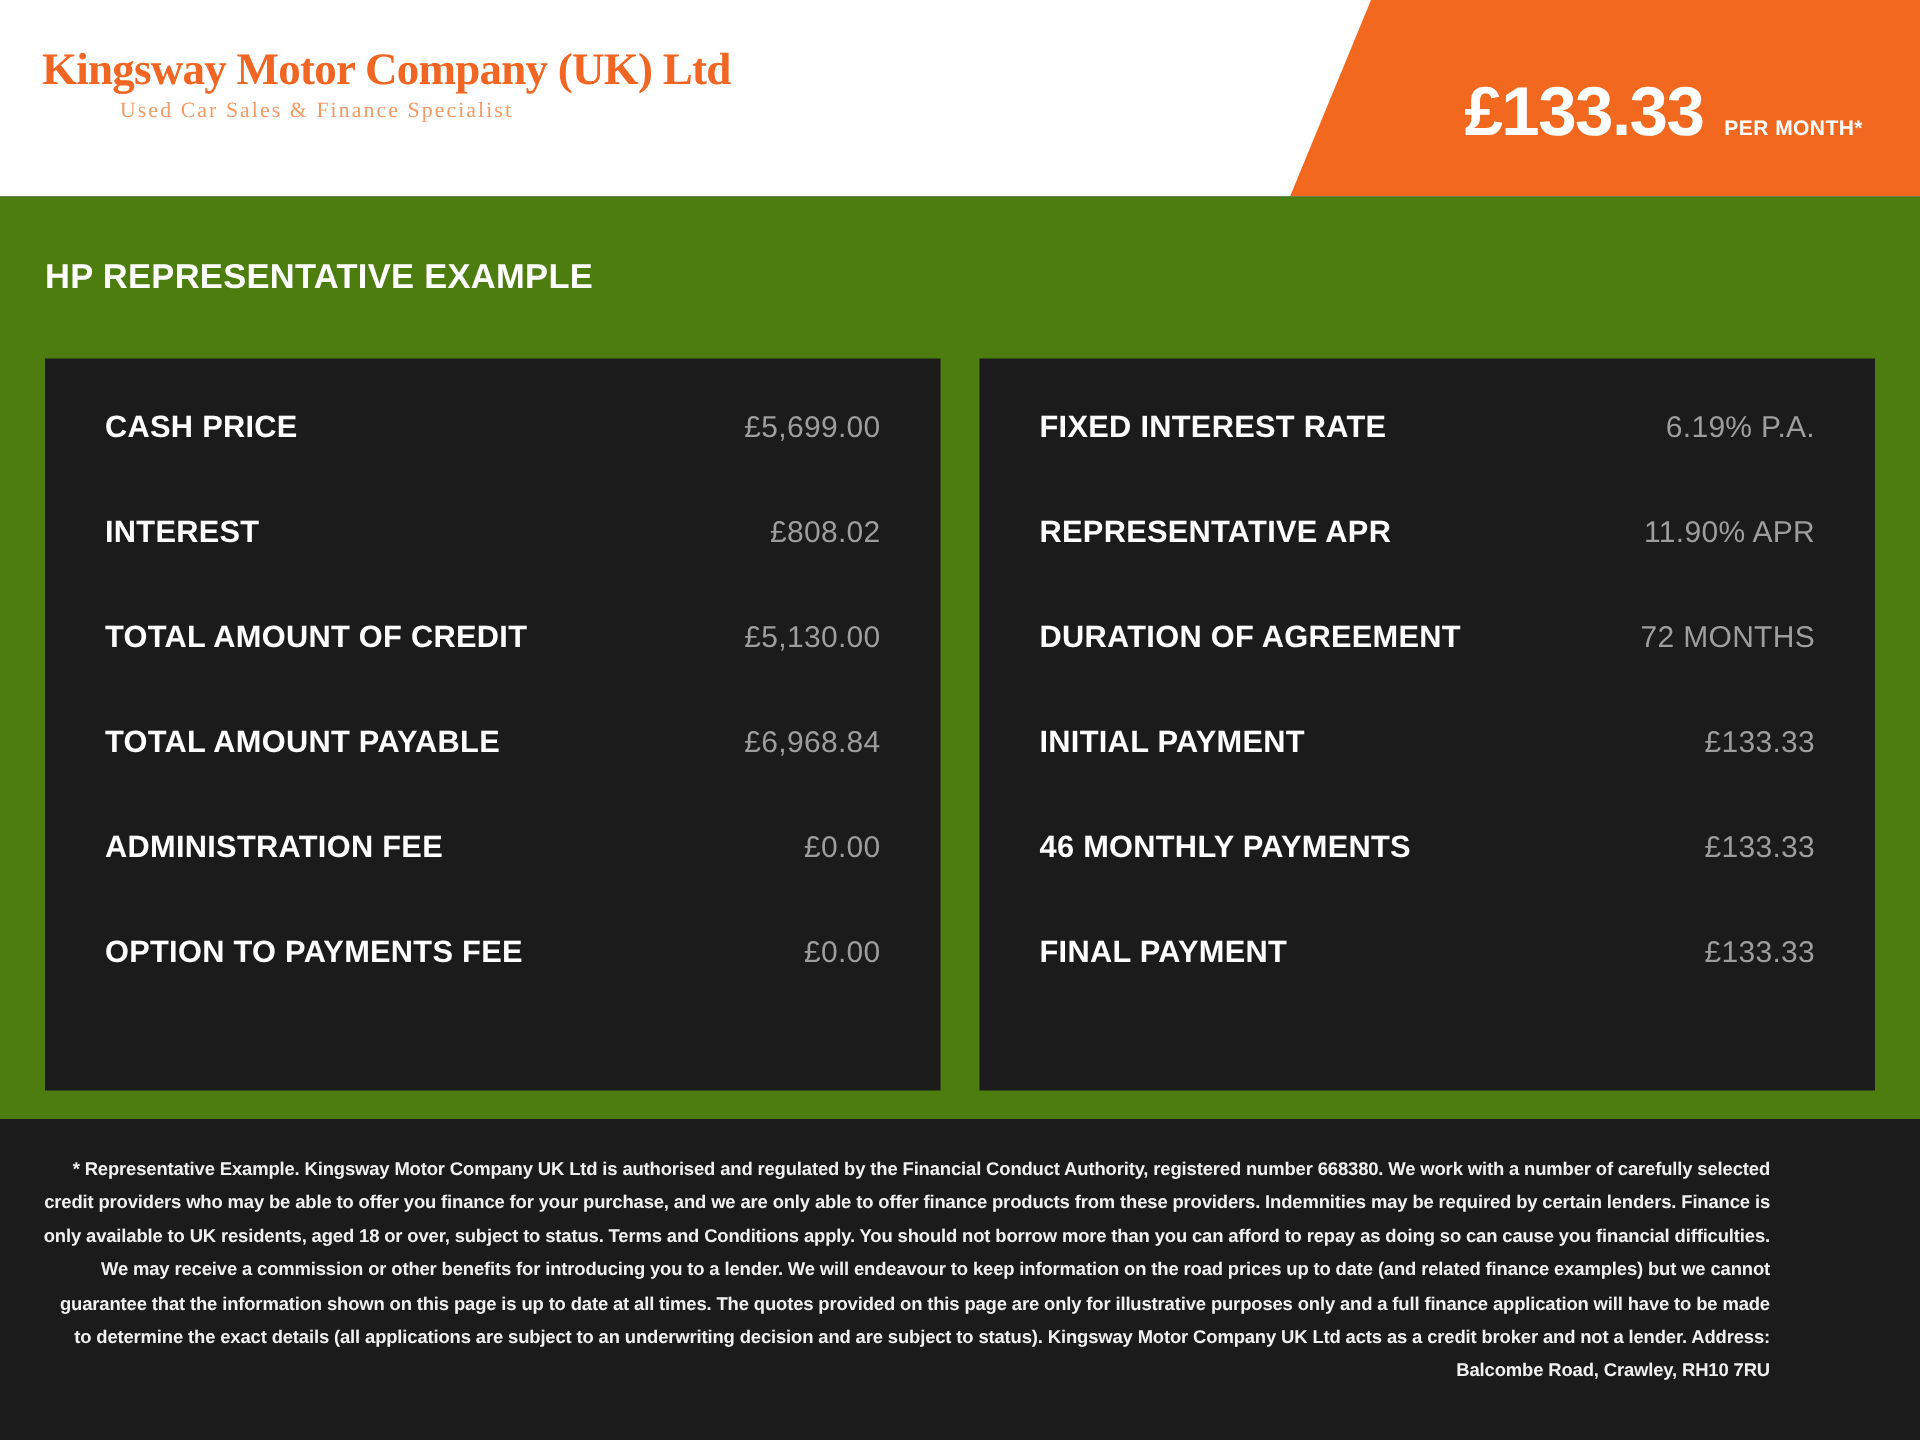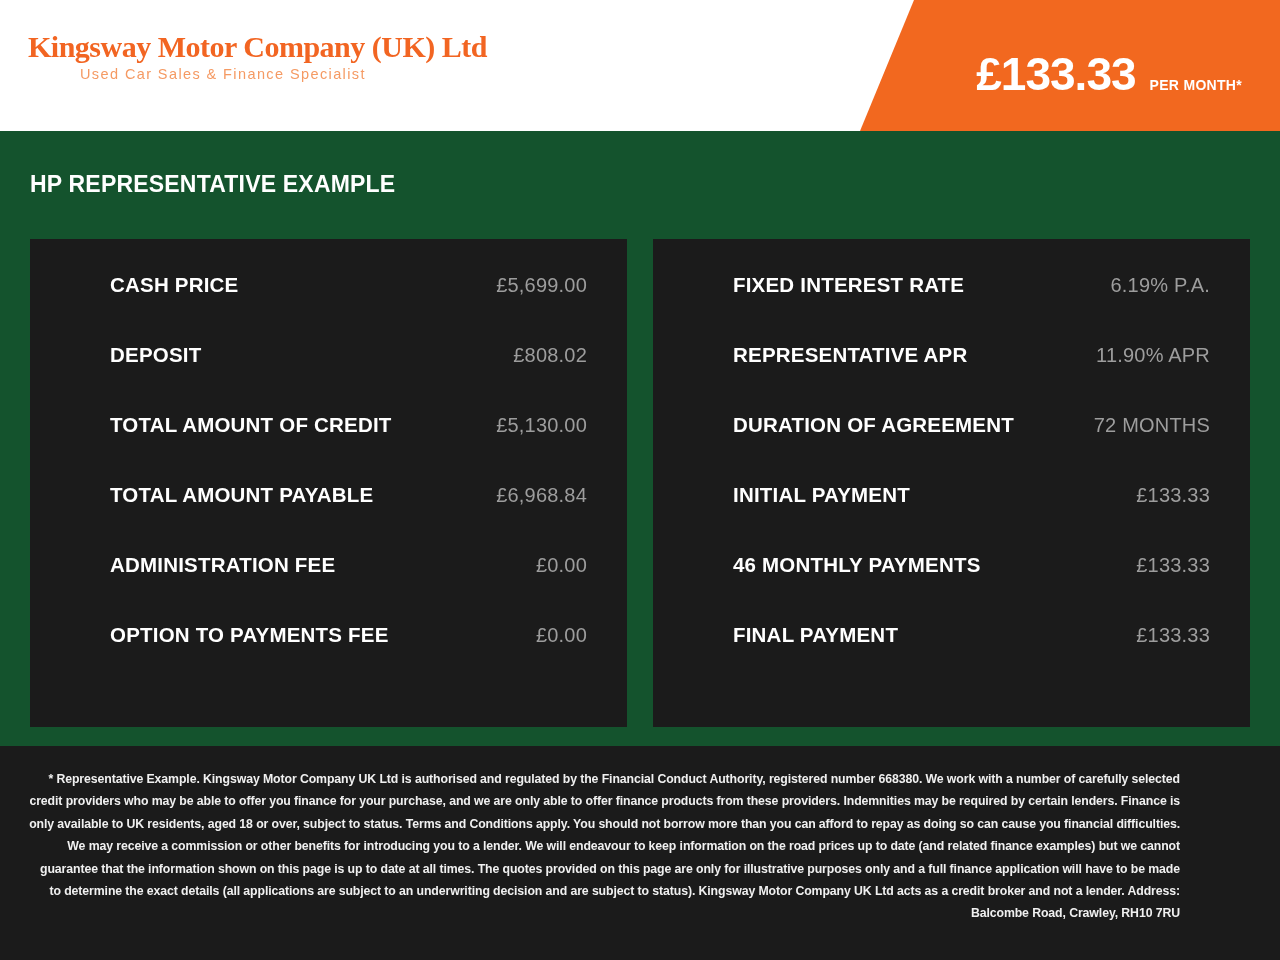--- a/index.html
+++ b/index.html
@@ -29,21 +29,21 @@
     font-family: "Liberation Serif", serif;
     font-size: 30px;
     font-weight: bold;
     color: #f26522;
     letter-spacing: -0.5px;
     white-space: nowrap;
   }
   .brand-tagline {
     margin-top: 2px;
     margin-left: 52px;
-    font-family: Liberation Sans, sans-serif;
+    font-family: Liberation Serif, serif;
     font-size: 14.5px;
     font-weight: normal;
     color: #f59a63;
     letter-spacing: 1.4px;
     white-space: nowrap;
   }
 
   .price-panel {
     position: absolute;
     top: 0;
@@ -73,21 +73,21 @@
     font-weight: bold;
     color: #ffffff;
     letter-spacing: 0.3px;
   }
 
   
   .body-area {
     position: relative;
     width: 1280px;
     height: 615px;
-    background: #14532d;
+    background: #4d7c0f;
   }
   .section-title {
     position: absolute;
     left: 30px;
     top: 40px;
     font-size: 23px;
     font-weight: bold;
     color: #ffffff;
     letter-spacing: 0.2px;
   }
@@ -103,21 +103,20 @@
   .panel {
     width: 597px;
     background: #1b1b1b;
     padding: 34px 40px 34px 40px;
   }
   .row {
     display: flex;
     align-items: baseline;
     justify-content: space-between;
     height: 70px;
-    margin-left: 40px;
   }
   .row-label {
     font-size: 20.5px;
     font-weight: bold;
     color: #ffffff;
     letter-spacing: 0.2px;
     white-space: nowrap;
   }
   .row-value {
     font-size: 20px;
@@ -164,21 +163,21 @@
   <div class="section-title">HP REPRESENTATIVE EXAMPLE</div>
 
   <div class="columns">
 
     <div class="panel">
       <div class="row">
         <span class="row-label">CASH PRICE</span>
         <span class="row-value">£5,699.00</span>
       </div>
       <div class="row">
-        <span class="row-label">DEPOSIT</span>
+        <span class="row-label">INTEREST</span>
         <span class="row-value">£808.02</span>
       </div>
       <div class="row">
         <span class="row-label">TOTAL AMOUNT OF CREDIT</span>
         <span class="row-value">£5,130.00</span>
       </div>
       <div class="row">
         <span class="row-label">TOTAL AMOUNT PAYABLE</span>
         <span class="row-value">£6,968.84</span>
       </div>

